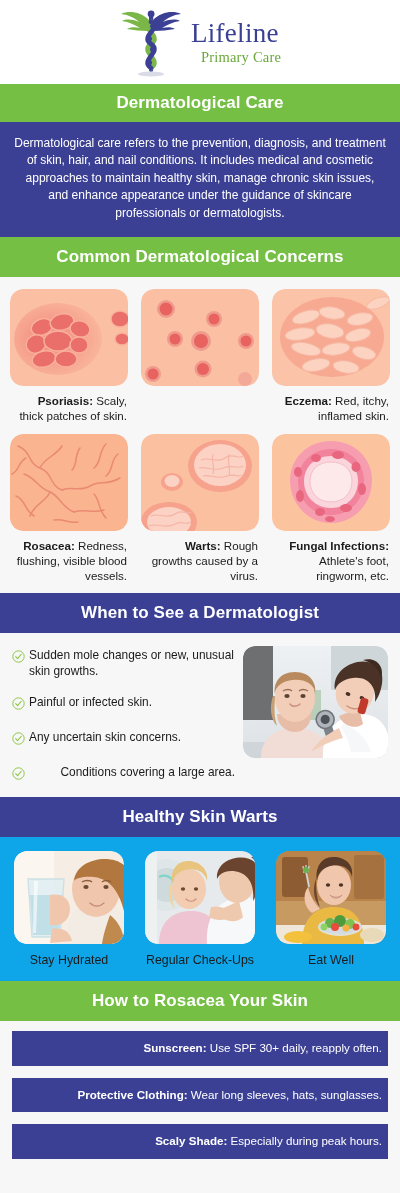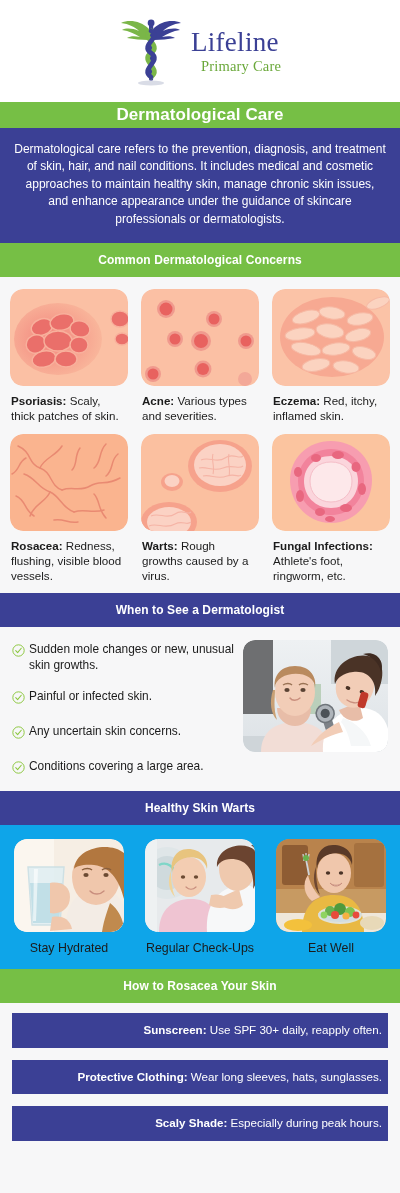--- a/index.html
+++ b/index.html
@@ -12,21 +12,21 @@
   }
   .page {
     position: relative;
     width: 400px;
     height: 1193px;
     background: #f7f7f8;
   }
 
   
   .logo-bar {
-    height: 102px;
+    height: 84px;
     background: #ffffff;
     display: flex;
     align-items: center;
     justify-content: center;
     gap: 8px;
   }
   .logo-mark { width: 64px; height: 72px; display:block; }
   .logo-words { display: flex; flex-direction: column; line-height: 1; }
   .logo-title {
     font-family: "Liberation Serif", serif;
@@ -46,22 +46,22 @@
   
   .band {
     text-align: center;
     font-weight: bold;
     color: #ffffff;
     letter-spacing: .1px;
   }
   .band-green { background: #76bf45; }
   .band-navy  { background: #3b4095; }
 
-  .band-h1 { font-size: 17px; padding: 3px 6px; }
-  .band-h2 { font-size: 12px; padding: 10px 16px; }
+  .band-h1 { font-size: 17px; padding: 9px 6px; }
+  .band-h2 { font-size: 17px; padding: 10px 16px; }
 
   
   .intro {
     background: #3b4095;
     color: #ffffff;
     font-size: 12px;
     line-height: 1.45;
     text-align: center;
     padding: 13px 14px 15px 14px;
   }
@@ -70,21 +70,21 @@
   .concerns {
     background: #f7f7f8;
     padding: 12px 10px 10px 10px;
   }
   .crow {
     display: flex;
     justify-content: space-between;
     gap: 8px;
   }
   .crow + .crow { margin-top: 10px; }
-  .ccell { width: 118px; text-align: left; }
+  .ccell { width: 118px; text-align: right; }
   .cimg {
     width: 118px;
     height: 97px;
     border-radius: 13px;
     overflow: hidden;
     display: block;
   }
   .ccap {
     font-size: 11.6px;
     line-height: 1.32;
@@ -101,21 +101,21 @@
     padding: 13px 12px 13px 12px;
     gap: 8px;
   }
   .checks { flex: 1; padding-top: 2px; }
   .checkrow {
     display: flex;
     align-items: flex-start;
     gap: 4px;
     margin-bottom: 16px;
   }
-  .checkrow:last-child { margin-bottom: 0; }
+  .checkrow:last-child { margin-bottom: 0; justify-content: space-between; }
   .check-icon { flex: 0 0 auto; margin-top: 1px; }
   .check-text {
     font-size: 11.9px;
     line-height: 1.3;
     color: #1b1b1b;
   }
   .whenphoto {
     width: 145px;
     height: 112px;
     border-radius: 12px;
@@ -261,24 +261,20 @@
                   <circle cx="105" cy="52" r="5.5" fill="#e8625f"></circle>
                 <circle cx="62" cy="80" r="8.5" fill="#f09a8e"></circle>
                   <circle cx="62" cy="80" r="6" fill="#e8625f"></circle>
                 <circle cx="12" cy="85" r="8" fill="#f09a8e"></circle>
                   <circle cx="12" cy="85" r="5.5" fill="#e8625f"></circle>
                 <circle cx="104" cy="90" r="7" fill="#f3a898"></circle>
               </g>
             </g>
           </svg>
         </span>
-        <div class="ccap">
-          <b>Acne:</b> 
-          <span>Various types and severities.</span>
-        </div>
       </div>
 
       <div class="ccell">
         <span class="cimg">
           <svg viewBox="0 0 118 97" xmlns="http://www.w3.org/2000/svg">
             <defs>
                 <clipPath id="ecl">
                   <rect width="118" height="97" rx="13"></rect>
                 </clipPath>
               </defs>

